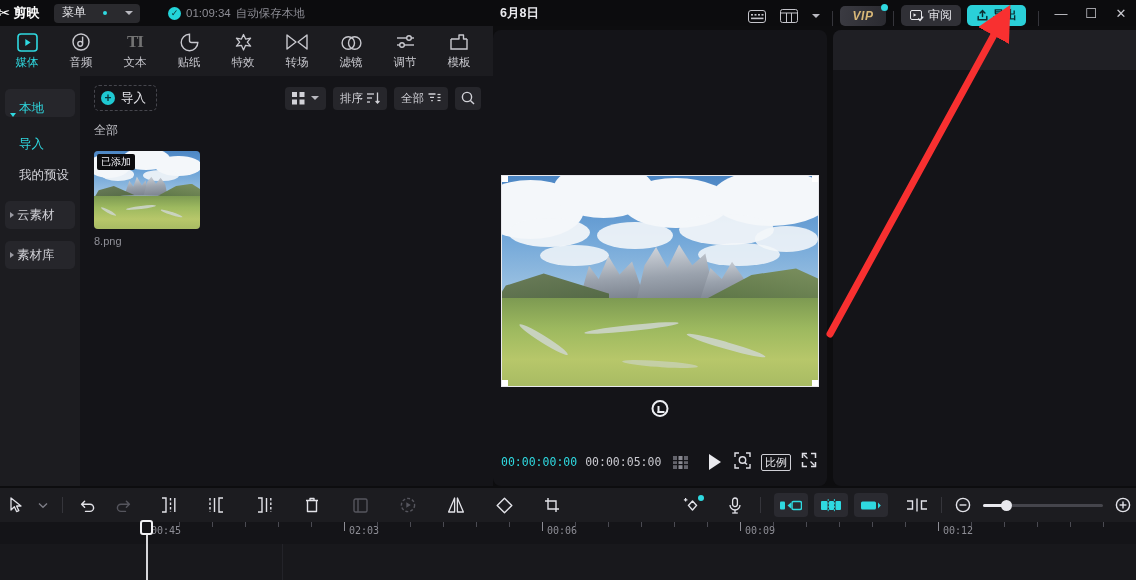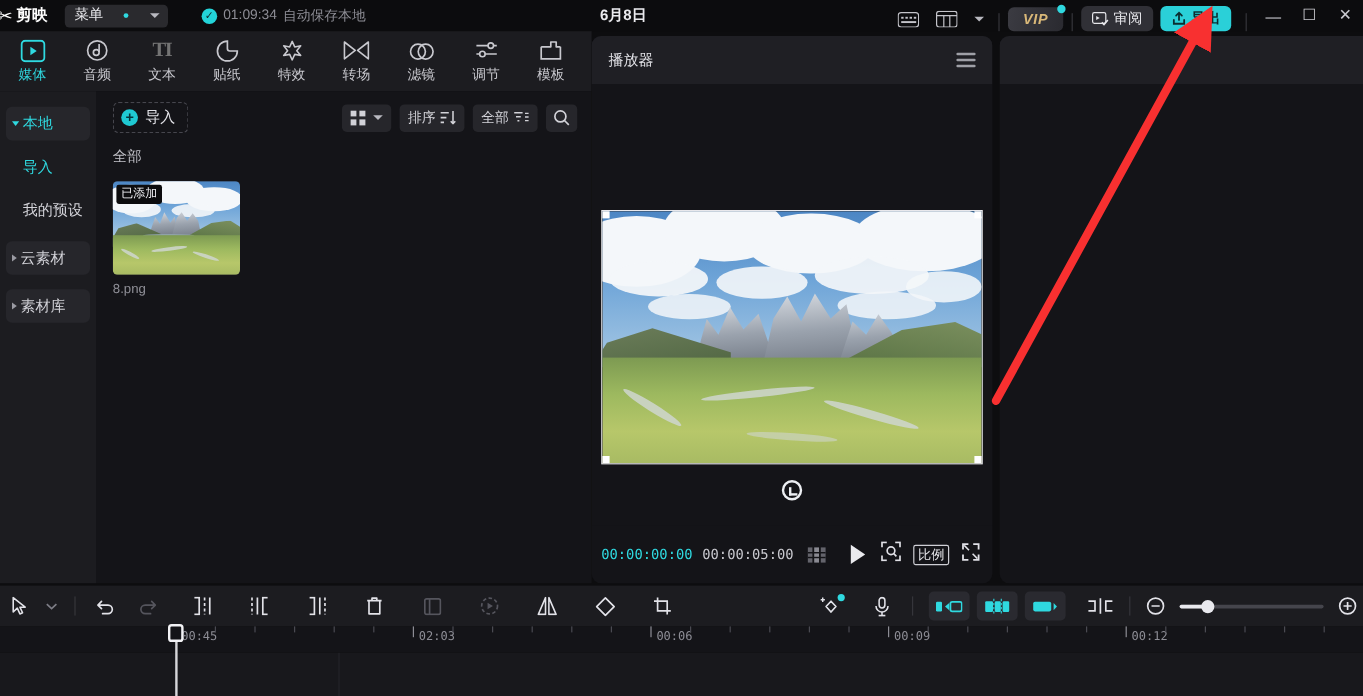--- a/index.html
+++ b/index.html
@@ -72,21 +72,21 @@
   .sidebar {
     position: absolute; top: 76px; left: 0; width: 80px; height: 410px;
     background: #1c1c20; padding-top: 10px;
   }
   .sb-item {
     display: flex; align-items: center; gap: 3px;
     height: 28px; margin: 3px 5px; border-radius: 5px; padding-left: 5px;
     font-size: 12.5px; color: #d2d2d8; cursor: pointer;
   }
   .sb-item.grouped { background: #26262b; }
-  .sb-item.active { color: #2fd9e0; }
+  .sb-item.active { color: #2fd9e0; align-items: flex-end; }
   .sb-item.sub { padding-left: 14px; margin-top: 8px; }
   .sb-item.sub.active { color: #2fd9e0; }
   .tri { width:0;height:0;border-top:3.5px solid transparent;border-bottom:3.5px solid transparent;border-left:4.5px solid #9a9aa2; }
   .tri.down { border:0;width:0;height:0;border-left:3.5px solid transparent;border-right:3.5px solid transparent;border-top:4.5px solid #2fd9e0; }
 
   
   .media-panel {
     position: absolute; top: 76px; left: 80px; width: 413px; height: 410px;
     background: #141418;
   }
@@ -447,28 +447,20 @@
             <div class="stream" style="left:62%;top:78%;width:22%;height:4%;transform:rotate(18deg);"></div>
           </div>
           <div class="badge-added">已添加</div>
         </div>
         <div class="mname">8.png</div>
       </div>
     </div>
   </div>
 
   <div class="player">
-    <div class="pl-header">
-      <span class="pl-title">播放器</span>
-      <span class="pl-burger">
-          <i></i>
-          <i></i>
-          <i></i>
-        </span>
-    </div>
 
     <div class="pl-stage">
       <div class="pv-frame">
         <div class="scene">
           <div class="sky"></div>
           <div class="cloud" style="left:-8%;top:2%;width:34%;height:28%;"></div>
           <div class="cloud" style="left:16%;top:-6%;width:32%;height:26%;"></div>
           <div class="cloud" style="left:38%;top:1%;width:34%;height:24%;"></div>
           <div class="cloud" style="left:66%;top:-3%;width:38%;height:27%;"></div>
           <div class="cloud" style="left:2%;top:20%;width:26%;height:14%;opacity:.93;"></div>

